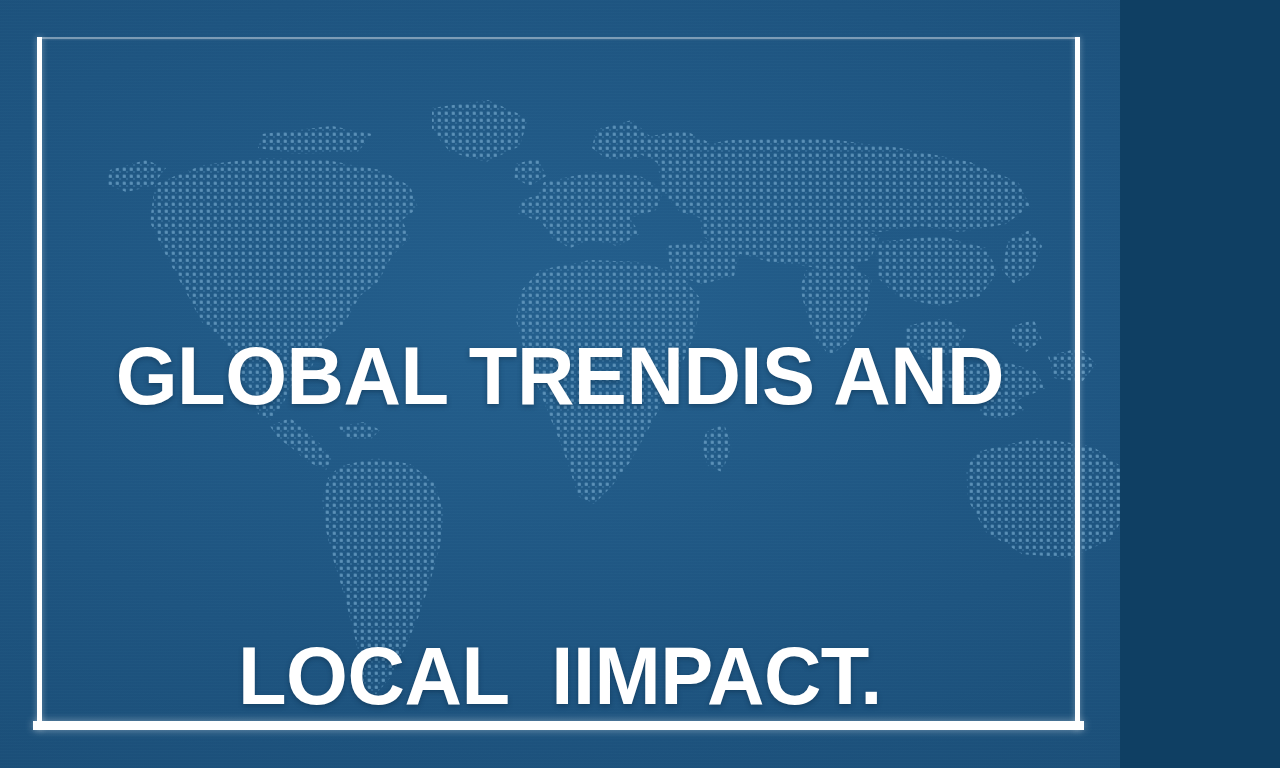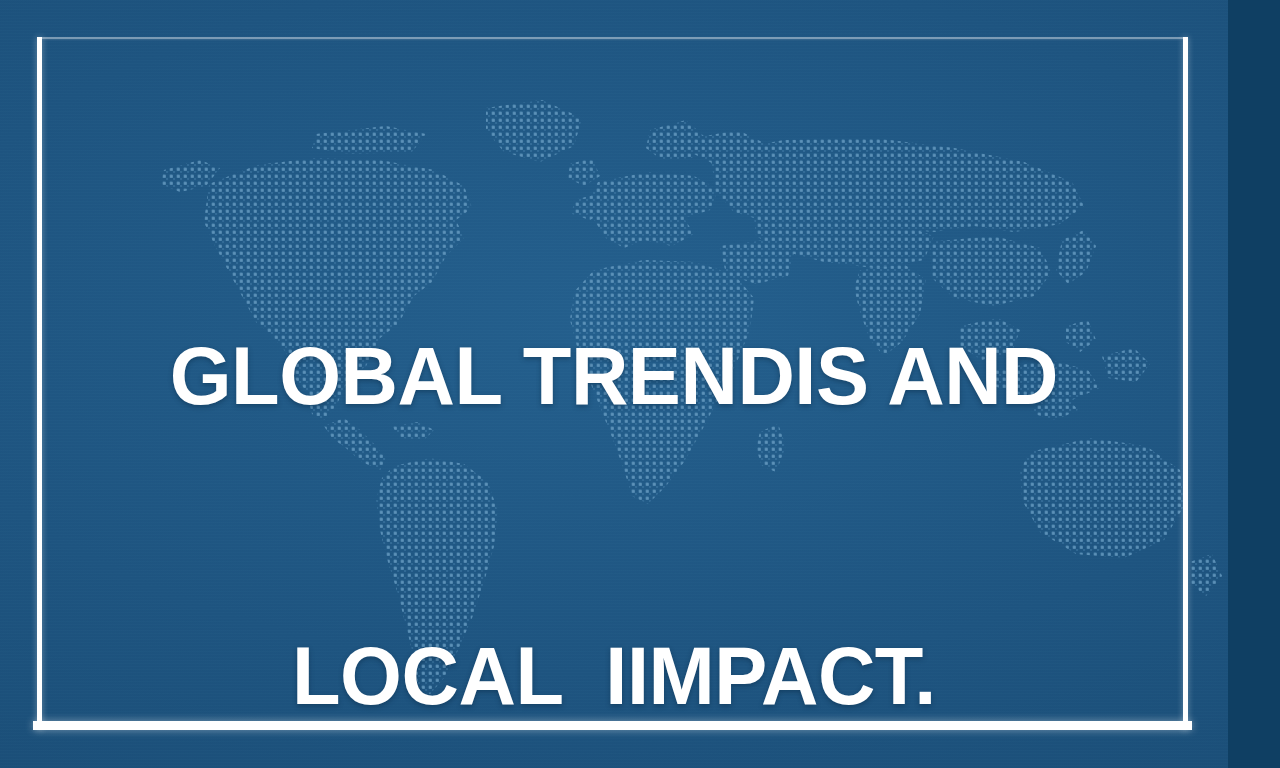--- a/index.html
+++ b/index.html
@@ -4,21 +4,21 @@
 <title>Title Slide</title>
 <style>
   html, body {
     margin: 0;
     padding: 0;
     background: #0f3f63;
   }
 
   #slide {
     position: relative;
-    width: 1228px;
+    width: 1120px;
     height: 768px;
     overflow: hidden;
     background: #404040;
     font-family: "Liberation Sans", "DejaVu Sans", sans-serif;
     -webkit-font-smoothing: antialiased;
   }
 
   
   .bg-base {
     position: absolute;

